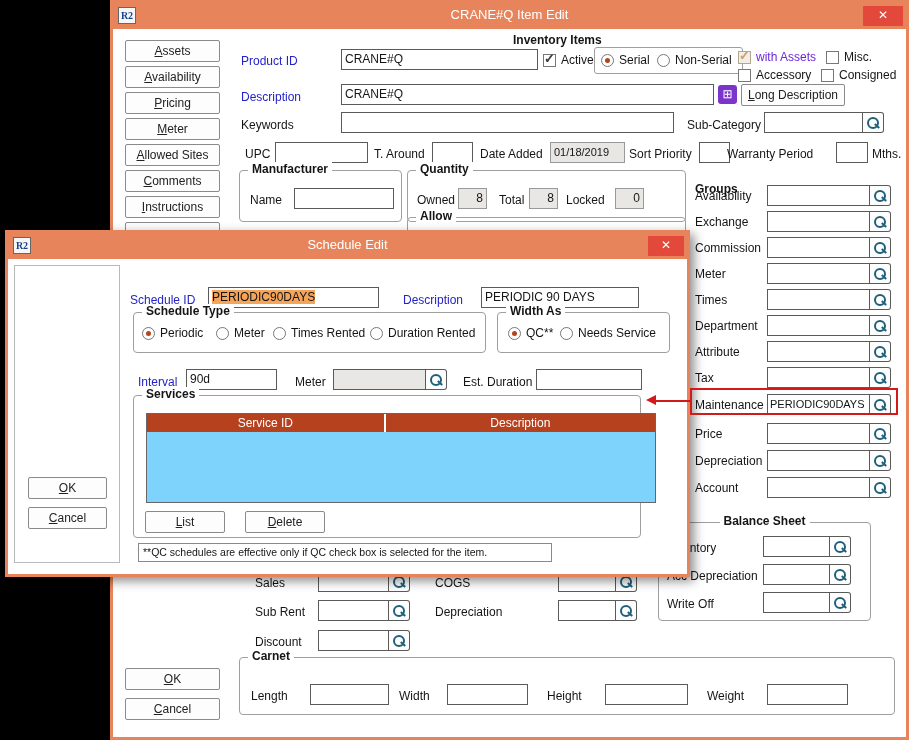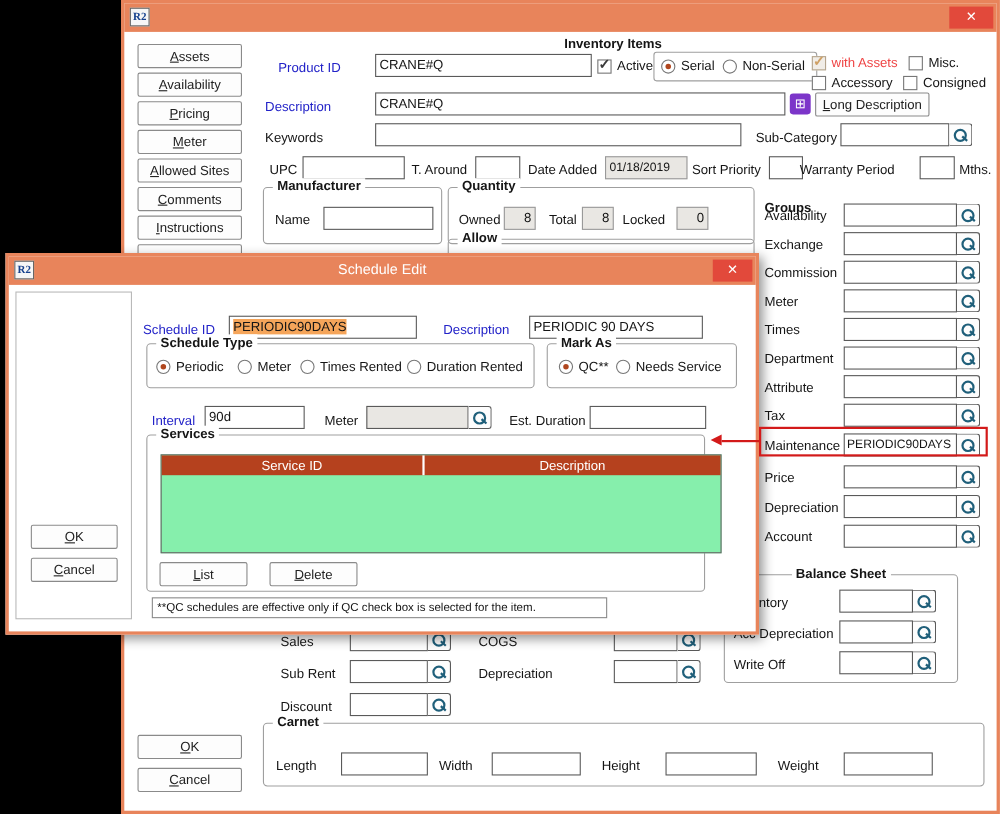--- a/index.html
+++ b/index.html
@@ -45,21 +45,21 @@
   .lk-input.dis { background:#e9e7e3; }
   .mag-btn { width:21px; height:21px; border:1px solid #5a5a5a; border-left:none; background:#fdfdfd; position:relative;
              cursor:pointer; flex:none; border-radius:0 3px 3px 0; }
   .mag-btn::before { content:""; position:absolute; left:4px; top:4px; width:8px; height:8px;
                      border:2px solid #1f5f7a; border-radius:50%; }
   .mag-btn::after { content:""; position:absolute; left:11px; top:12px; width:6px; height:2px; background:#1f5f7a;
                     transform:rotate(42deg); }
 
   .sel-text { background:#F5A55A; }
 
-  .svc-list { position:absolute; border:1px solid #666; background:#86efac; }
+  .svc-list { position:absolute; border:1px solid #666; background:#7dd3fc; }
   .svc-header { display:flex; height:18px; background:#B5411E; }
   .svc-col { color:#fff; text-align:center; line-height:18px; font-size:12px; }
   .svc-col.c1 { width:47%; border-right:2px solid #fff; }
   .svc-col.c2 { flex:1; }
 
   .note-box { position:absolute; border:1px solid #8a8a8a; font-size:10.5px; line-height:17px; padding:0 4px; white-space:nowrap; }
   .panel { position:absolute; border:1px solid #b9b9b9; background:#fff; }
 
   .purple-icon { position:absolute; width:19px; height:19px; background:#7c35c9; border-radius:3px; color:#fff;
                  text-align:center; line-height:18px; font-size:12px; cursor:pointer; }
@@ -68,55 +68,56 @@
   .arrow-line { position:absolute; height:2px; background:#D31A1A; z-index:60; }
   .arrow-head { position:absolute; width:0; height:0; border-top:5px solid transparent; border-bottom:5px solid transparent;
                 border-right:10px solid #D31A1A; z-index:60; }
 </style>
 </head>
 <body>
 
 <div class="window" style="left:110px; top:0; width:799px; height:740px; z-index:1;">
   <div class="titlebar">
     <div class="app-icon">R2</div>
+    <div class="title-text">CRANE#Q Item Edit</div>
     <div class="close-btn" style="right:3px; width:40px;">✕</div>
   </div>
 
   <div class="btn mnemonic" style="left:12px; top:37px; width:95px;"><u>A</u>ssets</div>
   <div class="btn mnemonic" style="left:12px; top:63px; width:95px;"><u>A</u>vailability</div>
   <div class="btn mnemonic" style="left:12px; top:89px; width:95px;"><u>P</u>ricing</div>
   <div class="btn mnemonic" style="left:12px; top:115px; width:95px;"><u>M</u>eter</div>
   <div class="btn mnemonic" style="left:12px; top:141px; width:95px;"><u>A</u>llowed Sites</div>
   <div class="btn mnemonic" style="left:12px; top:167px; width:95px;"><u>C</u>omments</div>
   <div class="btn mnemonic" style="left:12px; top:193px; width:95px;"><u>I</u>nstructions</div>
   <div class="btn" style="left:12px; top:219px; width:95px;"></div>
   <div class="btn mnemonic" style="left:12px; top:665px; width:95px;"><u>O</u>K</div>
   <div class="btn mnemonic" style="left:12px; top:695px; width:95px;"><u>C</u>ancel</div>
 
   <div class="lbl bold" style="left:400px; top:27px;">Inventory Items</div>
 
-  <div class="lbl blue" style="left:128px; top:48px;margin-left:12px;">Product ID</div>
+  <div class="lbl blue" style="left:128px; top:48px;">Product ID</div>
   <div class="input" style="left:228px; top:46px; width:197px;">CRANE#Q</div>
   <div class="check" style="left:430px; top:50px;">
     <span class="cb checked"></span>
     <span>Active</span>
   </div>
   <div class="plainbox" style="left:481px; top:44px; width:149px; height:27px;">
     <div class="check" style="left:6px; top:5px;">
       <span class="radio sel"></span>
       <span>Serial</span>
     </div>
     <div class="check" style="left:62px; top:5px;">
       <span class="radio"></span>
       <span>Non-Serial</span>
     </div>
   </div>
   <div class="check" style="left:625px; top:47px;">
     <span class="cb dis checked"></span>
-    <span style="color:#ef4444;">with Assets</span>
+    <span style="color:#6d28d9;">with Assets</span>
   </div>
   <div class="check" style="left:713px; top:47px;">
     <span class="cb"></span>
     <span>Misc.</span>
   </div>
   <div class="check" style="left:625px; top:65px;">
     <span class="cb"></span>
     <span>Accessory</span>
   </div>
   <div class="check" style="left:708px; top:65px;">
@@ -322,21 +323,21 @@
       <span class="radio"></span>
       <span>Times Rented</span>
     </div>
     <div class="check" style="left:236px; top:13px;">
       <span class="radio"></span>
       <span>Duration Rented</span>
     </div>
   </div>
 
   <div class="groupbox" style="left:489px; top:79px; width:173px; height:41px;">
-    <div class="gb-label">Mark As</div>
+    <div class="gb-label">Width As</div>
     <div class="check" style="left:10px; top:13px;">
       <span class="radio sel"></span>
       <span>QC**</span>
     </div>
     <div class="check" style="left:62px; top:13px;">
       <span class="radio"></span>
       <span>Needs Service</span>
     </div>
   </div>
 

